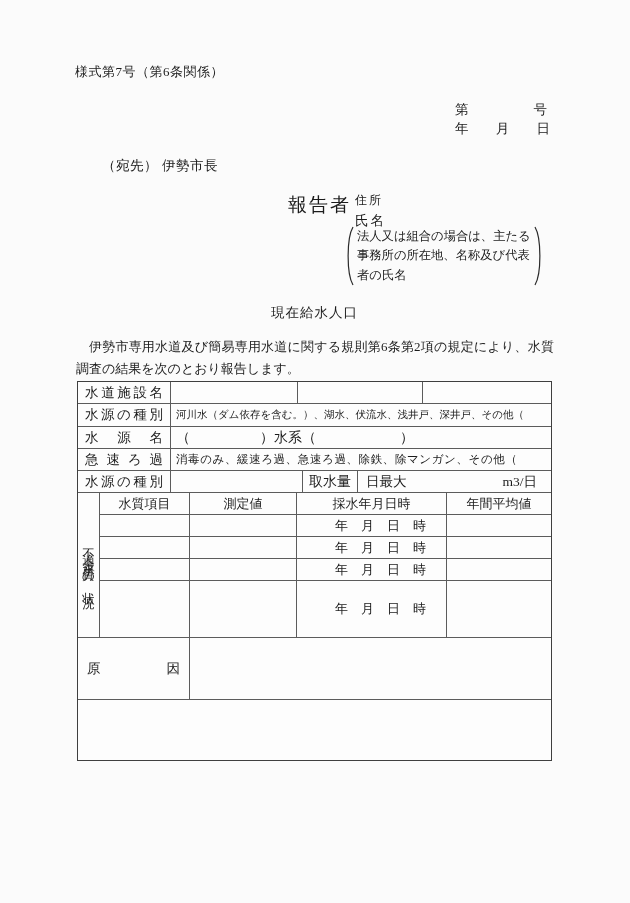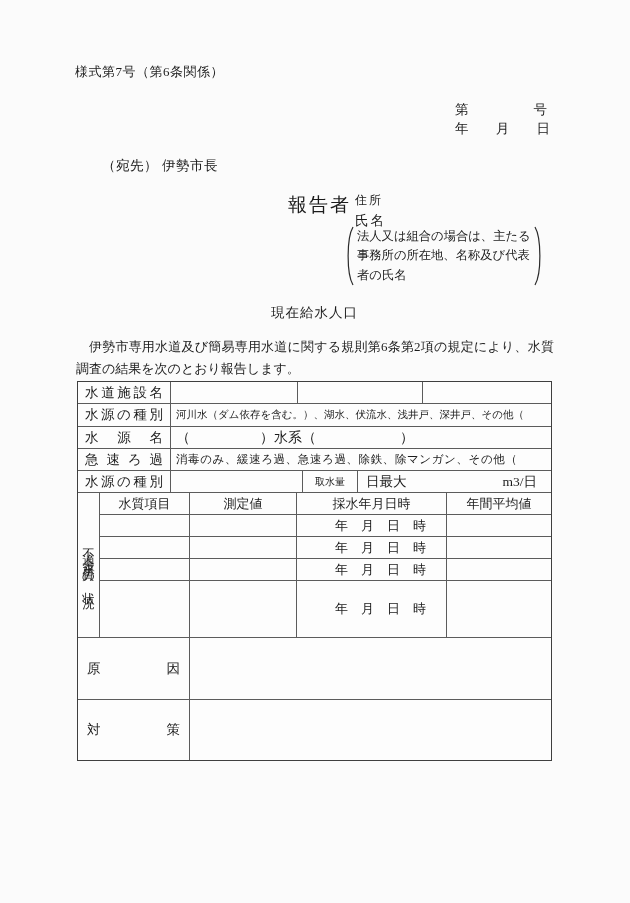--- a/index.html
+++ b/index.html
@@ -120,21 +120,21 @@
         <span class="lab">急速ろ過</span>
       </div>
       <div class="cell last opts2">消毒のみ、緩速ろ過、急速ろ過、除鉄、除マンガン、その他（　　　　　　　）</div>
     </div>
 
     <div class="row" style="height:22px">
       <div class="cell labcell" style="width:93px">
         <span class="lab">水源の種別</span>
       </div>
       <div class="cell" style="width:132px"></div>
-      <div class="cell hdr" style="width:55px;font-size:10px">取水量</div>
+      <div class="cell hdr" style="width:55px;font-size:14px">取水量</div>
       <div class="cell last splitcell">
         <span>日最大</span>
         <span>m3/日</span>
       </div>
     </div>
 
     <div class="grow" style="height:145px">
       <div class="cell vcell" style="width:22px">
         <span class="vtext">不適合水質の状況</span>
       </div>
@@ -172,21 +172,15 @@
       </div>
     </div>
 
     <div class="row" style="height:62px">
       <div class="cell bigcell" style="width:112px">
         <span class="biglab">原因</span>
       </div>
       <div class="cell last"></div>
     </div>
 
-    <div class="row nb" style="height:60px">
-      <div class="cell bigcell" style="width:112px">
-        <span class="biglab">対策</span>
-      </div>
-      <div class="cell last"></div>
-    </div>
 
   </div>
 </div>
 
 </body></html>

